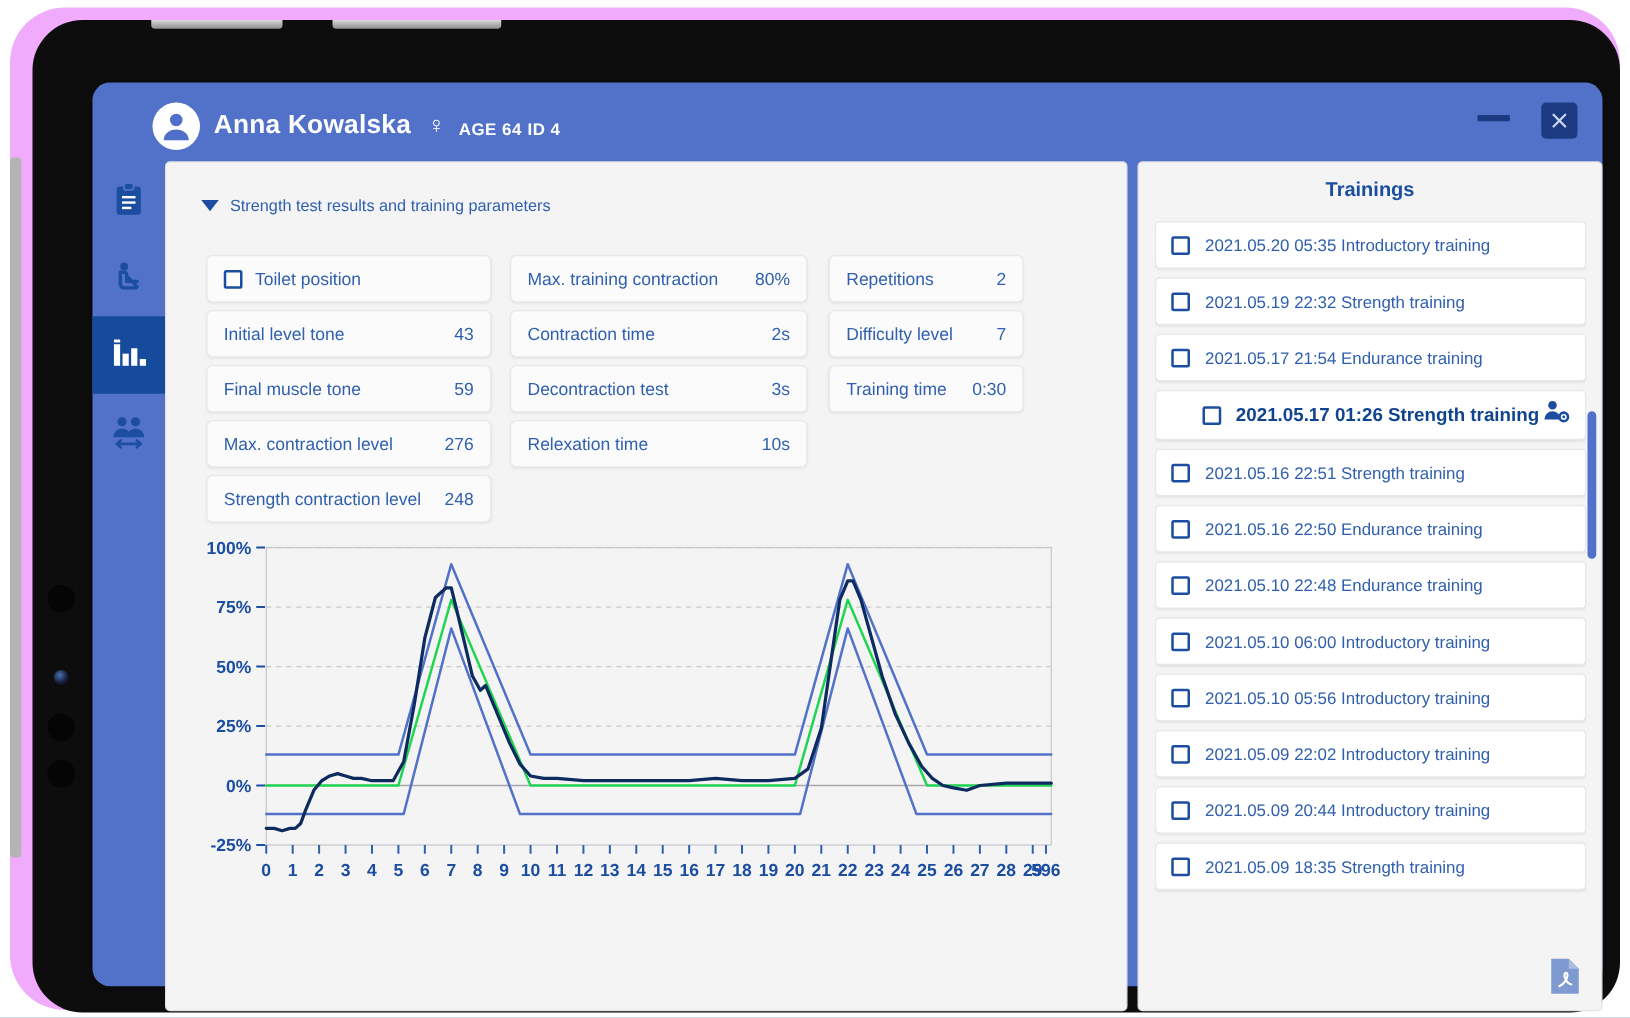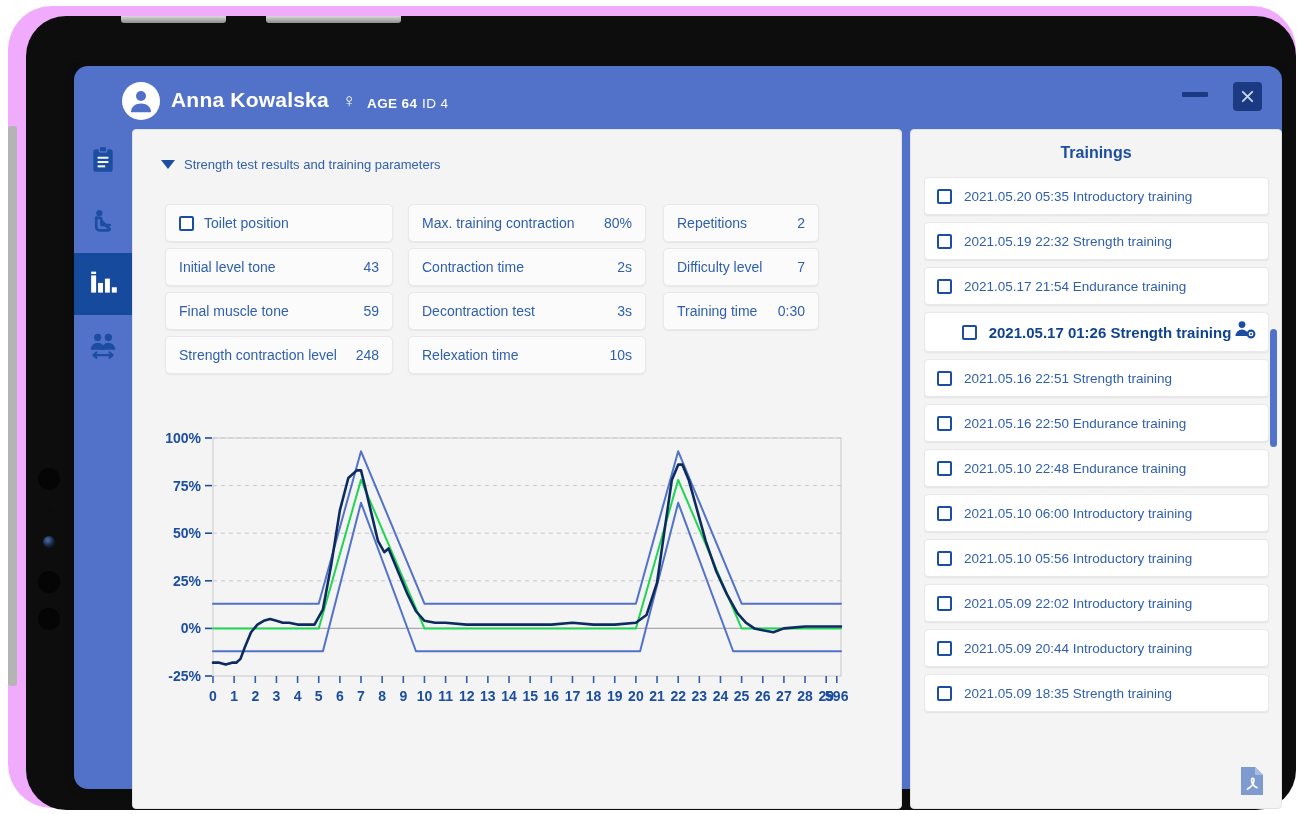--- a/index.html
+++ b/index.html
@@ -71,21 +71,21 @@
   #gender-icon {
     position: absolute; left: 268px; top: 24px;
     font-size: 19px; color: #ffffff; font-weight: bold;
   }
   #patient-age {
     position: absolute; left: 293px; top: 30px;
     font-size: 13.5px; font-weight: bold; color: #ffffff; letter-spacing: .4px;
   }
   #patient-id {
     position: absolute; left: 348px; top: 30px;
-    font-size: 13.5px; font-weight: normal; color: #ffffff; letter-spacing: .4px;
+    font-size: 13.5px; font-weight: bold; color: #ffffff; letter-spacing: .4px;
   }
   #minimize-button {
     position: absolute; right: 74px; top: 26px;
     width: 26px; height: 5px; background: #1b3a82; border-radius: 1px;
     cursor: pointer;
   }
   #close-button {
     position: absolute; right: 20px; top: 16px;
     width: 29px; height: 29px; background: #1b3a82; border-radius: 4px;
     display:flex; align-items:center; justify-content:center;
@@ -301,20 +301,24 @@
               <span class="param-label">Toilet position</span>
               <span class="param-value"></span>
             </div>
             <div class="param-card">
               <span class="param-label">Initial level tone</span>
               <span class="param-value">43</span>
             </div>
             <div class="param-card">
               <span class="param-label">Final muscle tone</span>
               <span class="param-value">59</span>
+            </div>
+            <div class="param-card">
+              <span class="param-label">Max. contraction level</span>
+              <span class="param-value">276</span>
             </div>
             <div class="param-card">
               <span class="param-label">Strength contraction level</span>
               <span class="param-value">248</span>
             </div>
           </div>
         <div class="card-col" id="col-2">
             <div class="param-card">
               <span class="param-label">Max. training contraction</span>
               <span class="param-value">80%</span>

